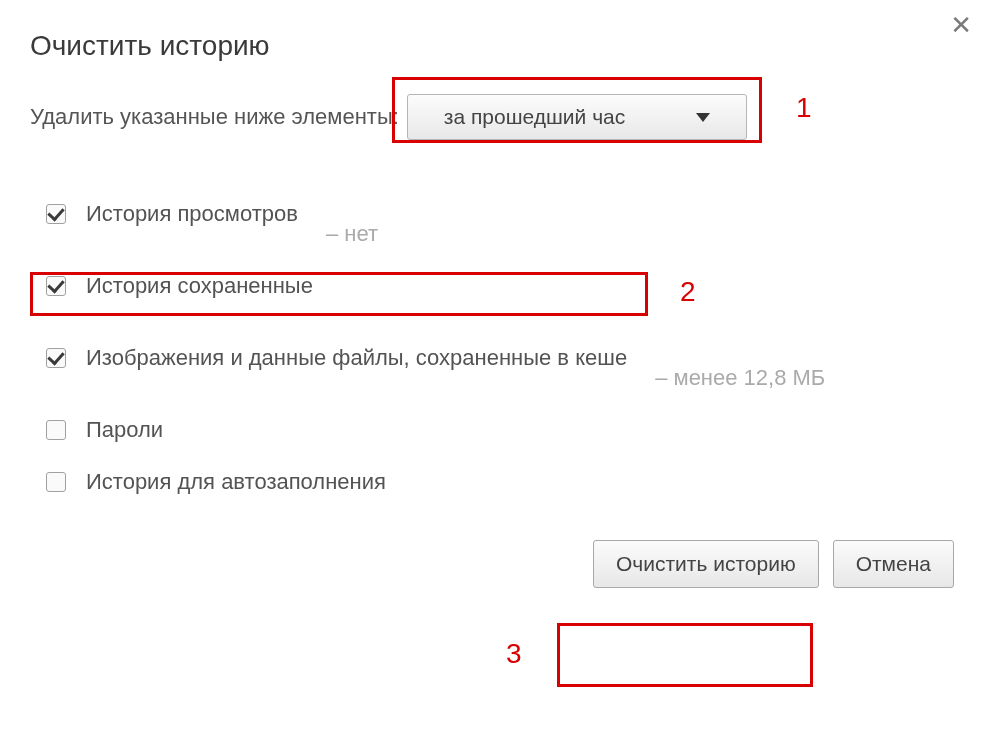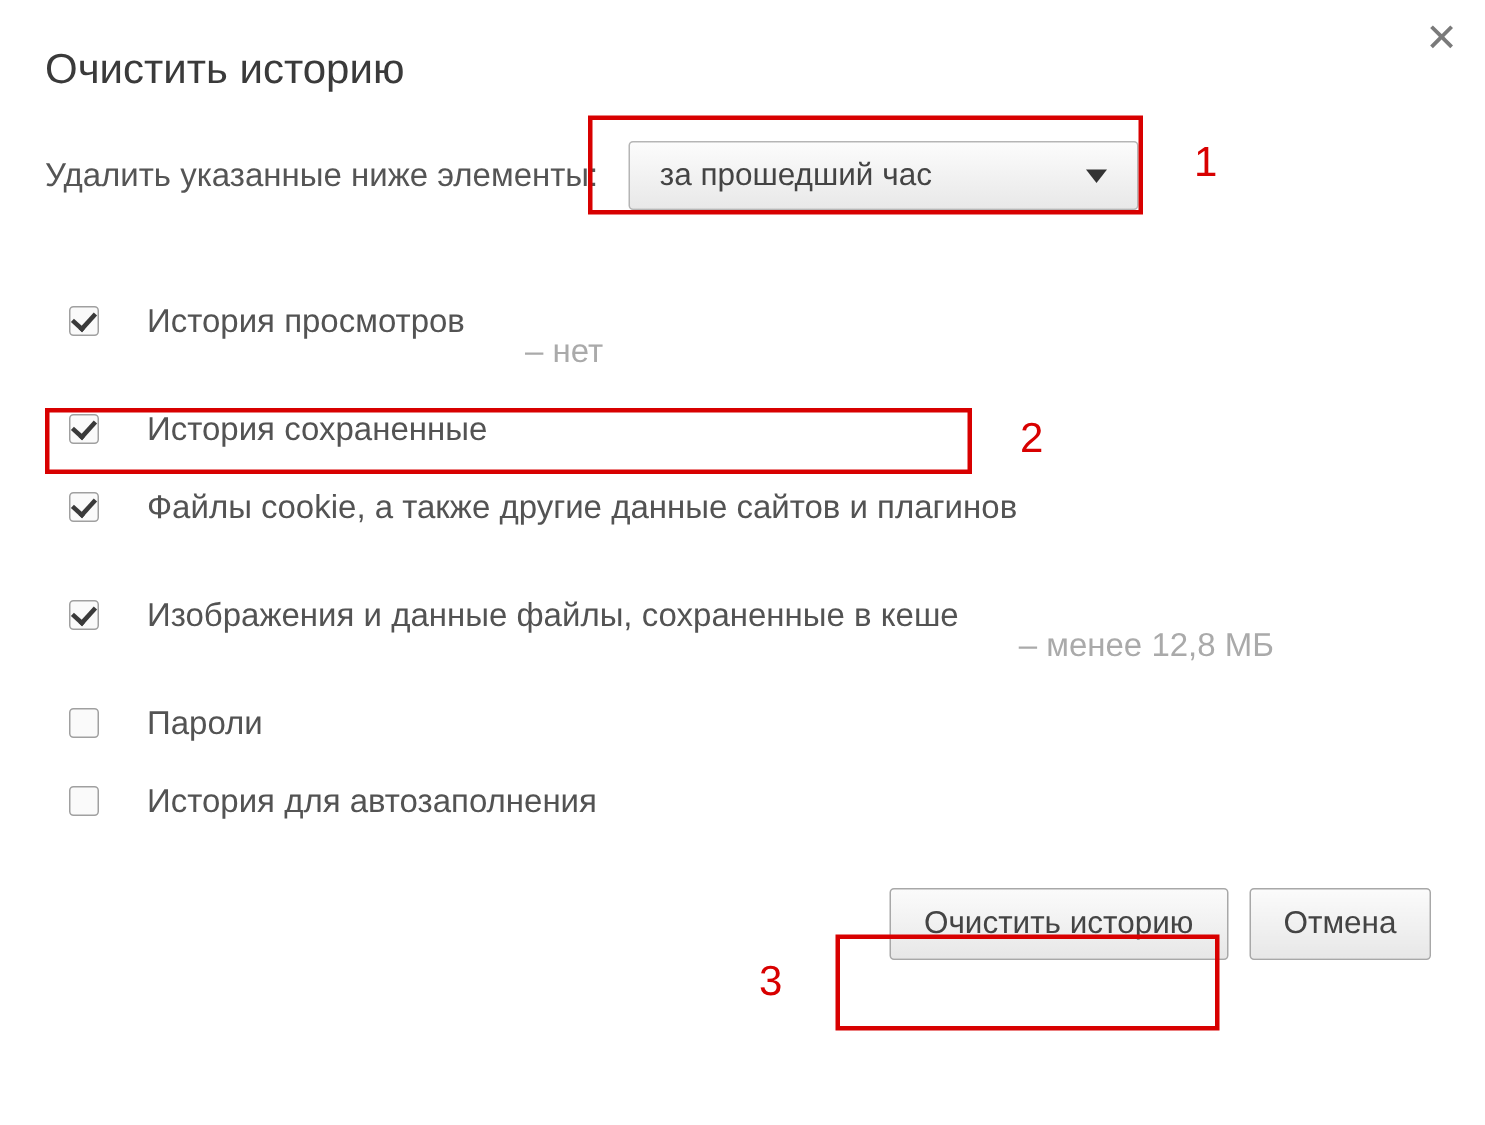--- a/index.html
+++ b/index.html
@@ -31,61 +31,61 @@
     }
     .title {
       font-size: 28px;
       font-weight: 300;
       color: #3a3a3a;
       margin-bottom: 32px;
     }
     .subtitle-row {
       display: flex;
       align-items: center;
-      gap: 20px;
+      gap: 8px;
       margin-bottom: 28px;
       position: relative;
     }
     .subtitle {
       font-size: 22px;
       color: #555555;
       font-weight: 300;
     }
     .dropdown-wrap {
       position: relative;
     }
     .dropdown {
       width: 340px;
       height: 46px;
       background: linear-gradient(to bottom, #fcfcfc, #e8e8e8);
       border: 1px solid #b5b5b5;
       border-radius: 3px;
       display: flex;
       align-items: center;
       justify-content: space-between;
-      padding: 0 20px;
+      padding: 0 36px;
       font-size: 21px;
       color: #444444;
       cursor: pointer;
     }
     .dropdown .arrow {
       width: 0;
       height: 0;
       border-left: 7px solid transparent;
       border-right: 7px solid transparent;
       border-top: 9px solid #333333;
     }
     .options {
       margin-top: 4px;
     }
     .option-row {
       display: flex;
       align-items: center;
       padding: 13px 0 13px 16px;
-      gap: 32px;
+      gap: 20px;
       position: relative;
     }
     .checkbox {
       width: 20px;
       height: 20px;
       border: 1px solid #a0a0a0;
       border-radius: 3px;
       background: #fafafa;
       position: relative;
       cursor: pointer;
@@ -201,24 +201,20 @@
         <div class="checkbox checked"></div>
         <span class="option-label">История просмотров</span>
         <span class="option-suffix">–  нет</span>
       </div>
       <div class="option-row">
         <div class="checkbox checked"></div>
         <span class="option-label">История сохраненные</span>
       </div>
       <div class="option-row">
         <div class="checkbox checked"></div>
-        <span class="option-label">Файлы cookie, а также другие данные сайтов и плагинов</span>
-      </div>
-      <div class="option-row">
-        <div class="checkbox checked"></div>
         <span class="option-label">Изображения и данные файлы, сохраненные в кеше</span>
         <span class="option-suffix">–  менее 12,8 МБ</span>
       </div>
       <div class="option-row">
         <div class="checkbox"></div>
         <span class="option-label">Пароли</span>
       </div>
       <div class="option-row">
         <div class="checkbox"></div>
         <span class="option-label">История для автозаполнения</span>

